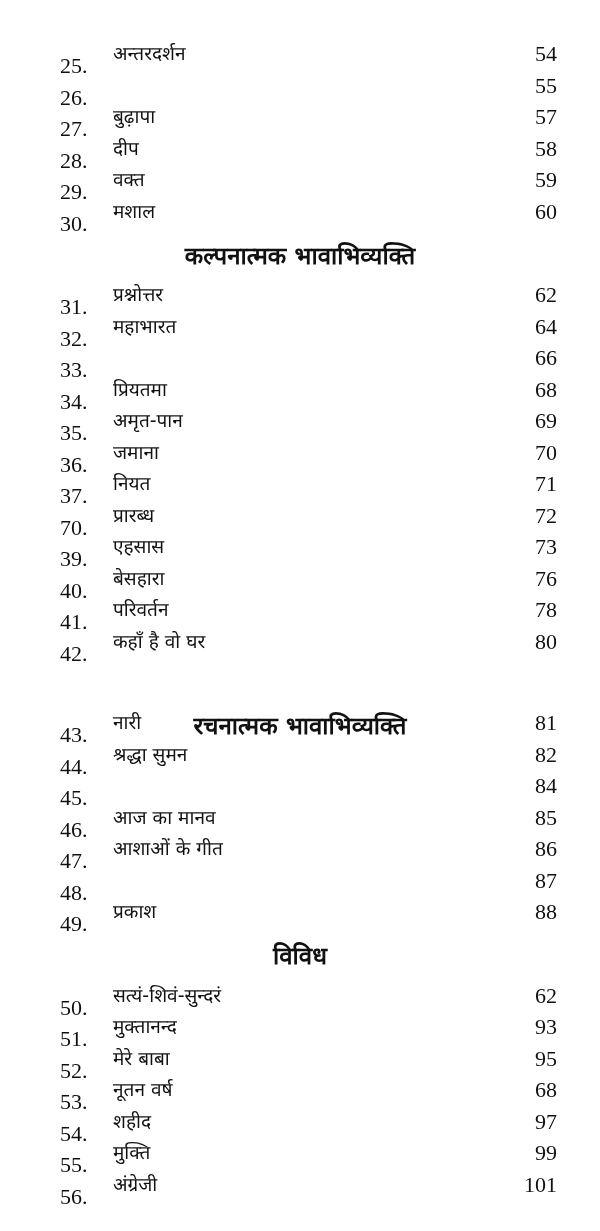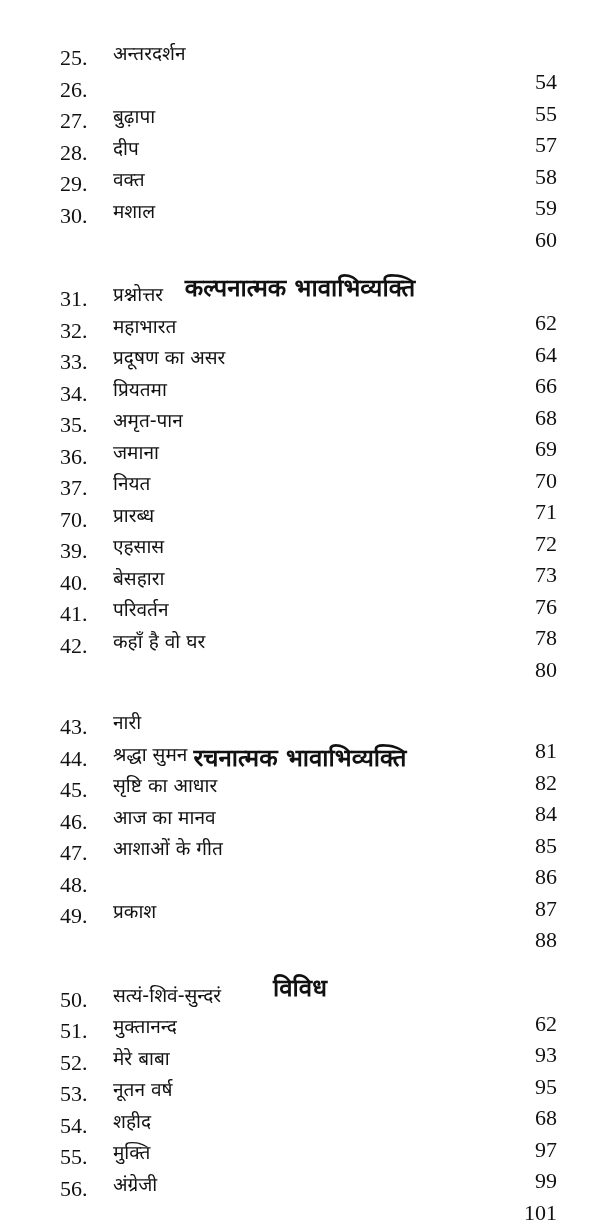--- a/index.html
+++ b/index.html
@@ -6,26 +6,26 @@
   body {
     width:600px; height:1231px; background:#ffffff; color:#111111;
     font-family: "Liberation Serif", "DejaVu Serif", serif;
     position:relative; overflow:hidden;
   }
   .toc { position:absolute; left:0; top:0; width:600px; }
   .row {
     position:absolute; left:0; width:600px; height:31px;
     font-size:22px; line-height:31px;
   }
-  .row .num { position:absolute; left:60px; top:4px; }
+  .row .num { position:absolute; left:60px; top:12px; }
   .row .title { position:absolute; left:113px; top:0; font-family:"DejaVu Sans", sans-serif; font-size:19px; }
-  .row .page { position:absolute; right:43px; top:0; text-align:right;margin-top:28px; }
+  .row .page { position:absolute; right:43px; top:0; text-align:right; }
   .heading {
     position:absolute; left:0; width:600px; text-align:center;
-    font-family:"DejaVu Sans", sans-serif; font-size:24px; line-height:36px; font-weight:bold;margin-top:32px;
+    font-family:"DejaVu Sans", sans-serif; font-size:24px; line-height:36px; font-weight:bold;
   }
 </style>
 </head>
 <body>
 
 <div class="toc">
 
   <div class="row" style="top:38px">
       <span class="num">25.</span>
       <span class="title">अन्तरदर्शन</span>
@@ -62,21 +62,20 @@
       <span class="title">प्रश्नोत्तर</span>
       <span class="page">62</span>
     </div>
   <div class="row" style="top:311px">
       <span class="num">32.</span>
       <span class="title">महाभारत</span>
       <span class="page">64</span>
     </div>
   <div class="row" style="top:342px">
       <span class="num">33.</span>
-      <span class="title">प्रदूषण का असर</span>
       <span class="page">66</span>
     </div>
   <div class="row" style="top:374px">
       <span class="num">34.</span>
       <span class="title">प्रियतमा</span>
       <span class="page">68</span>
     </div>
   <div class="row" style="top:405px">
       <span class="num">35.</span>
       <span class="title">अमृत-पान</span>
@@ -124,21 +123,20 @@
       <span class="title">नारी</span>
       <span class="page">81</span>
     </div>
   <div class="row" style="top:739px">
       <span class="num">44.</span>
       <span class="title">श्रद्धा सुमन</span>
       <span class="page">82</span>
     </div>
   <div class="row" style="top:770px">
       <span class="num">45.</span>
-      <span class="title">सृष्टि का आधार</span>
       <span class="page">84</span>
     </div>
   <div class="row" style="top:802px">
       <span class="num">46.</span>
       <span class="title">आज का मानव</span>
       <span class="page">85</span>
     </div>
   <div class="row" style="top:833px">
       <span class="num">47.</span>
       <span class="title">आशाओं के गीत</span>

